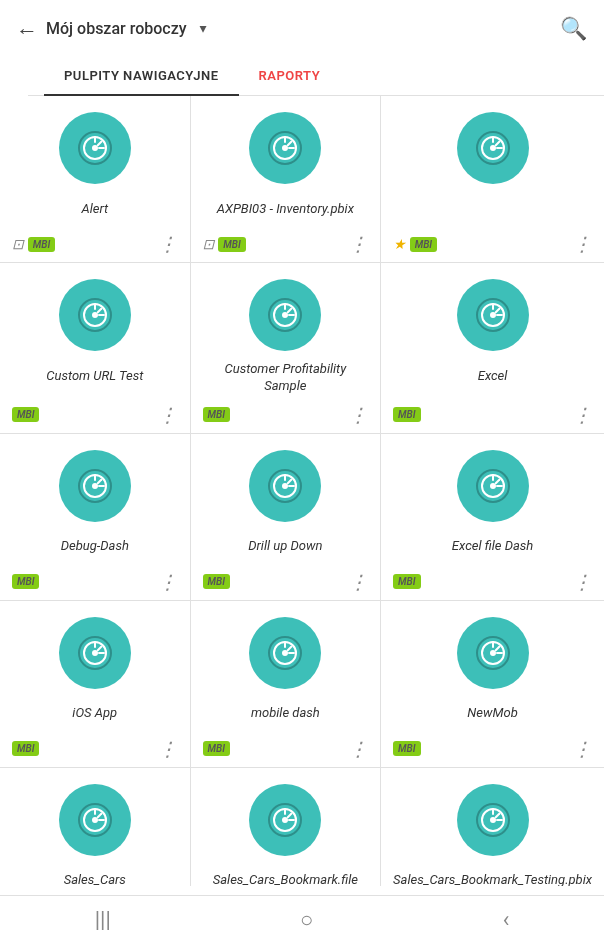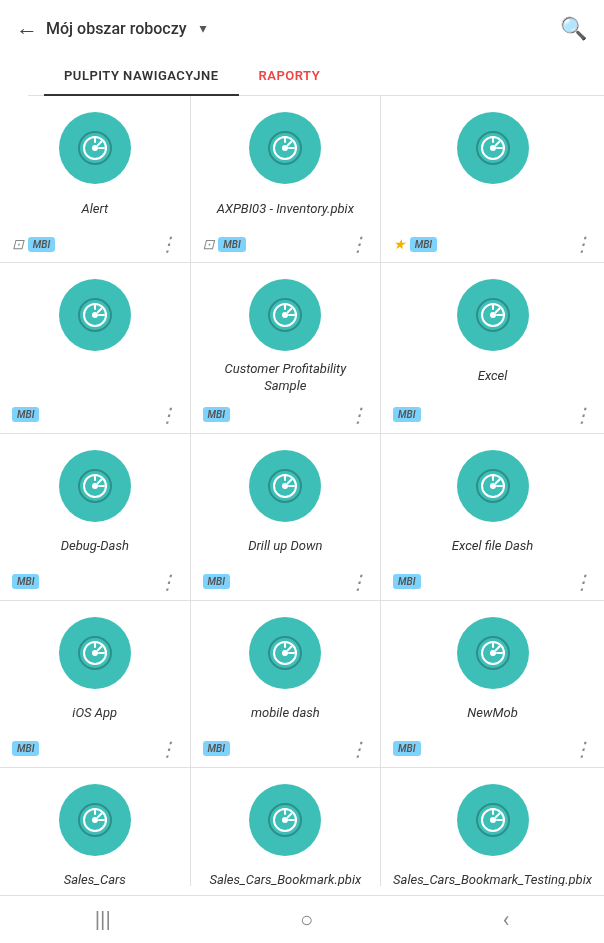--- a/index.html
+++ b/index.html
@@ -120,21 +120,21 @@
       align-items: center;
       justify-content: space-between;
       margin-top: auto;
     }
     .badge-row {
       display: flex;
       align-items: center;
       gap: 4px;
     }
     .badge {
-      background: #7dd3fc;
+      background: #84cc16;
       color: #555;
       font-size: 10px;
       font-weight: 600;
       padding: 2px 5px;
       border-radius: 3px;
     }
     .star-icon {
       color: #f0b400;
       font-size: 14px;
     }
@@ -251,20 +251,21 @@
       <div class="icon-circle">
         <svg viewBox="0 0 36 36" fill="none" xmlns="http://www.w3.org/2000/svg">
     <circle cx="18" cy="18" r="16" stroke="rgba(0,0,0,0.25)" stroke-width="2" fill="none"></circle>
     <circle cx="18" cy="18" r="11" stroke="white" stroke-width="2" fill="none"></circle>
     <circle cx="18" cy="18" r="3" fill="white"></circle>
     <line x1="18" y1="7" x2="18" y2="12" stroke="white" stroke-width="2" stroke-linecap="round"></line>
     <line x1="27" y1="18" x2="22" y2="18" stroke="white" stroke-width="2" stroke-linecap="round"></line>
     <line x1="24.5" y1="11.5" x2="20.8" y2="15.2" stroke="white" stroke-width="2" stroke-linecap="round"></line>
   </svg>
       </div>
+      <div class="item-name">Custom URL Test</div>
       <div class="item-footer">
         <div class="badge-row">
           <span class="badge">MBI</span>
         </div>
         <span class="more-icon">⋮</span>
       </div>
     </div>
     <div class="grid-cell">
       <div class="icon-circle">
         <svg viewBox="0 0 36 36" fill="none" xmlns="http://www.w3.org/2000/svg">
@@ -434,21 +435,21 @@
       <div class="icon-circle">
         <svg viewBox="0 0 36 36" fill="none" xmlns="http://www.w3.org/2000/svg">
     <circle cx="18" cy="18" r="16" stroke="rgba(0,0,0,0.25)" stroke-width="2" fill="none"></circle>
     <circle cx="18" cy="18" r="11" stroke="white" stroke-width="2" fill="none"></circle>
     <circle cx="18" cy="18" r="3" fill="white"></circle>
     <line x1="18" y1="7" x2="18" y2="12" stroke="white" stroke-width="2" stroke-linecap="round"></line>
     <line x1="27" y1="18" x2="22" y2="18" stroke="white" stroke-width="2" stroke-linecap="round"></line>
     <line x1="24.5" y1="11.5" x2="20.8" y2="15.2" stroke="white" stroke-width="2" stroke-linecap="round"></line>
   </svg>
       </div>
-      <div class="item-name">Sales_Cars_Bookmark.pbix</div>
+      <div class="item-name">Sales_Cars_Bookmark.file</div>
     </div>
     <div class="grid-cell">
       <div class="icon-circle">
         <svg viewBox="0 0 36 36" fill="none" xmlns="http://www.w3.org/2000/svg">
     <circle cx="18" cy="18" r="16" stroke="rgba(0,0,0,0.25)" stroke-width="2" fill="none"></circle>
     <circle cx="18" cy="18" r="11" stroke="white" stroke-width="2" fill="none"></circle>
     <circle cx="18" cy="18" r="3" fill="white"></circle>
     <line x1="18" y1="7" x2="18" y2="12" stroke="white" stroke-width="2" stroke-linecap="round"></line>
     <line x1="27" y1="18" x2="22" y2="18" stroke="white" stroke-width="2" stroke-linecap="round"></line>
     <line x1="24.5" y1="11.5" x2="20.8" y2="15.2" stroke="white" stroke-width="2" stroke-linecap="round"></line>

